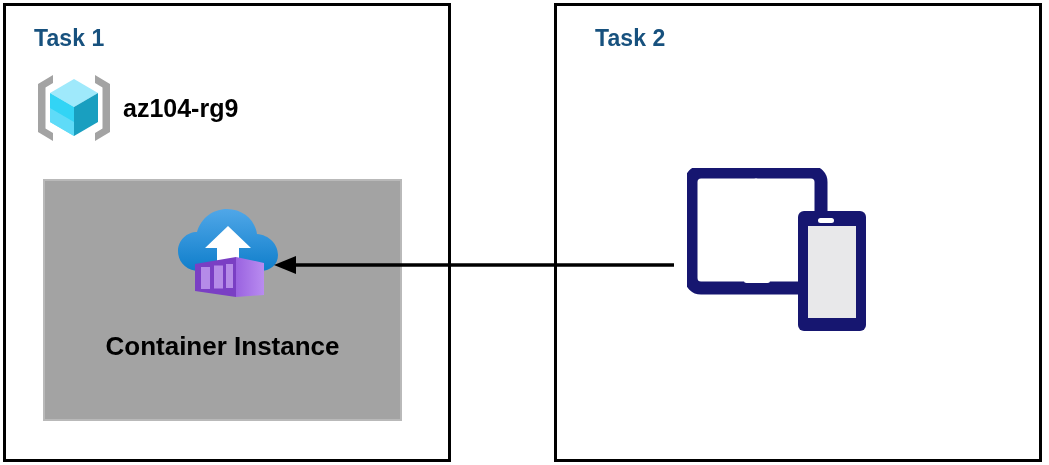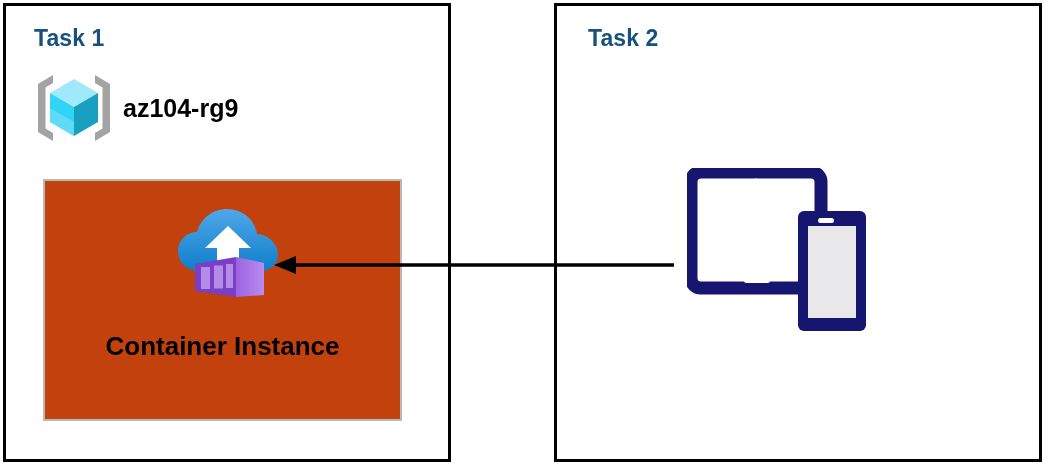--- a/index.html
+++ b/index.html
@@ -45,21 +45,21 @@
 
   .panel-title {
     position: absolute;
     font-size: 23px;
     font-weight: bold;
     color: #17517e;
     letter-spacing: 0.1px;
     white-space: nowrap;
   }
   #panel-task1 .panel-title { left: 28px; top: 19px; }
-  #panel-task2 .panel-title { left: 31px; top: 19px; text-align: right; }
+  #panel-task2 .panel-title { left: 38px; top: 19px; text-align: right; }
 
   
   #resource-group-row {
     position: absolute;
     left: 29px;
     top: 62px;
     width: 300px;
     height: 80px;
     display: flex;
     align-items: center;
@@ -77,21 +77,21 @@
     white-space: nowrap;
   }
 
   
   #container-card {
     position: absolute;
     left: 37px;
     top: 173px;
     width: 359px;
     height: 242px;
-    background: #c2410c;
+    background: #a3a3a3;
     border: 2px solid #b9b9b9;
     box-sizing: border-box;
   }
   #container-instance-icon {
     position: absolute;
     left: 131px;
     top: 18px;
     width: 104px;
     height: 104px;
   }

